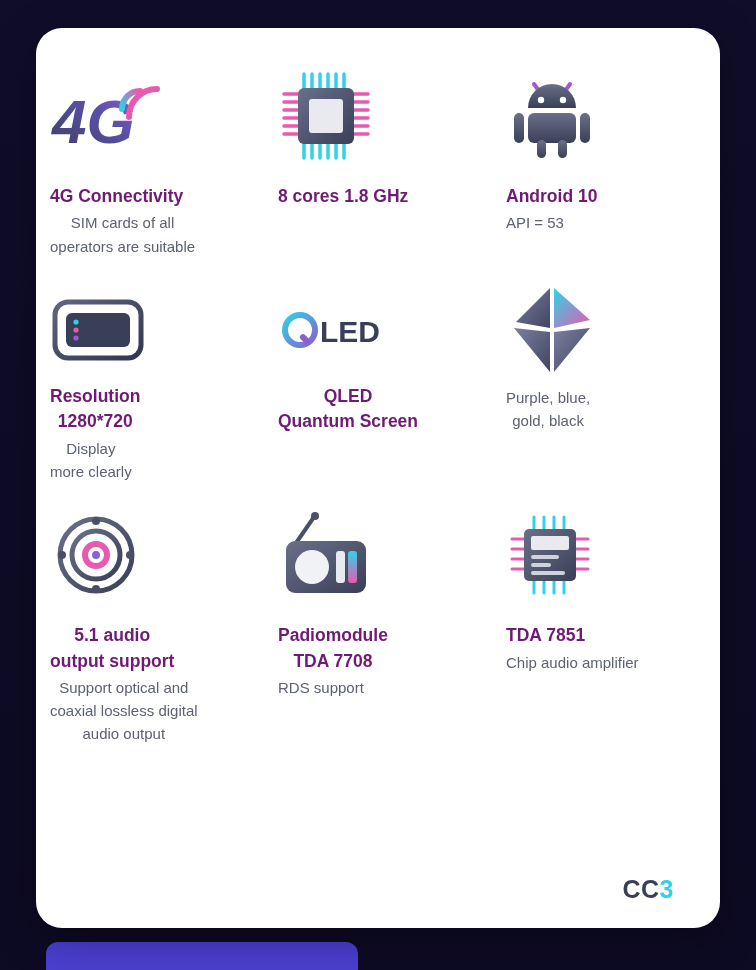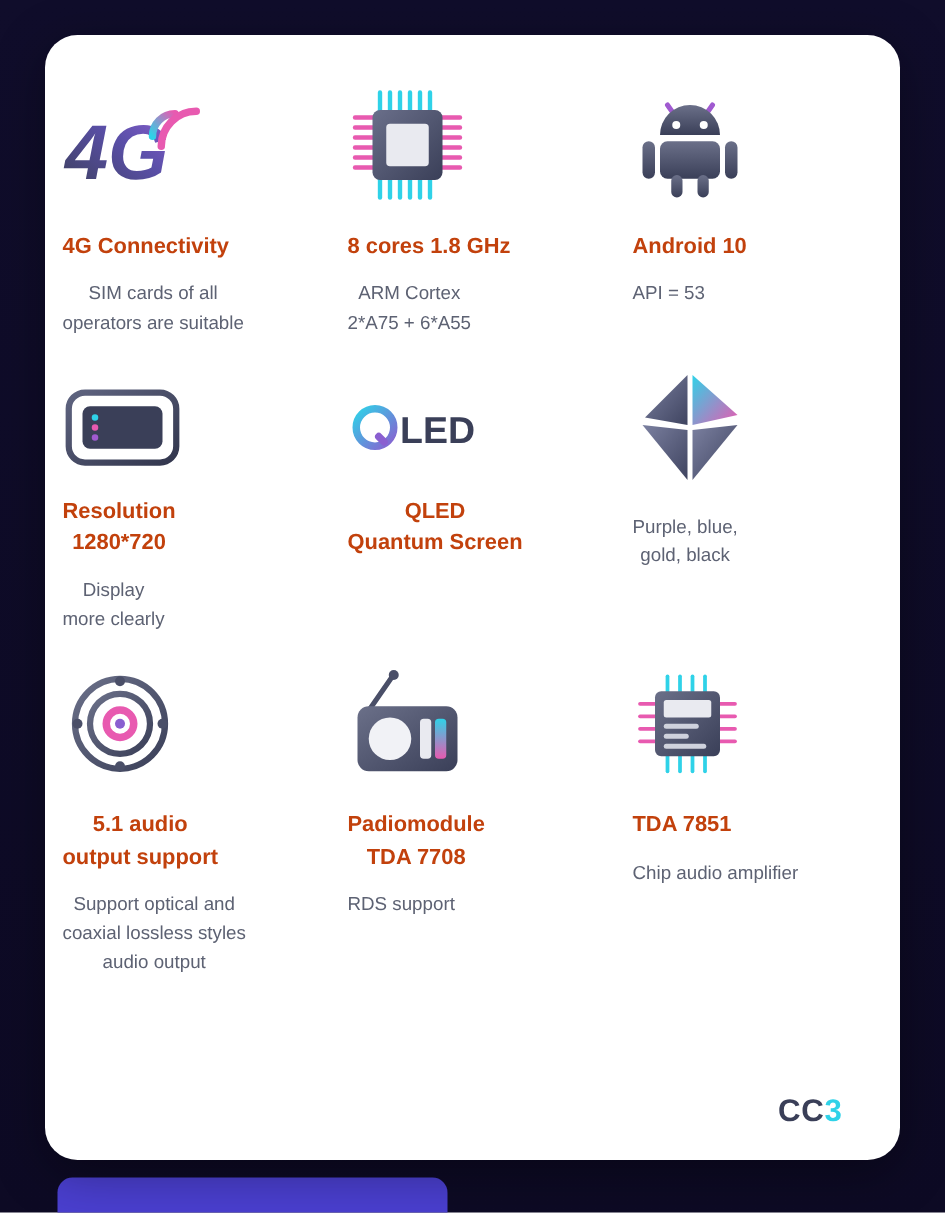--- a/index.html
+++ b/index.html
@@ -50,27 +50,27 @@
     height: 108px;
     display: flex;
     align-items: center;
     justify-content: center;
   }
 
   .feat-title {
     margin-top: 14px;
     font-size: 17.5px;
     font-weight: bold;
-    color: #c2410c;
+    color: #701a75;
     text-align: center;
     line-height: 1.45;
     white-space: pre-line;
   }
   .feat-sub {
-    margin-top: 14px;
+    margin-top: 2px;
     font-size: 15px;
     color: #5d6273;
     text-align: center;
     line-height: 1.55;
     white-space: pre-line;
     font-weight: 400;
   }
 
   .row-2 .feat-title { margin-top: 0; }
 
@@ -169,22 +169,20 @@
               <path d="M74 42 h16"></path>
               <path d="M74 50 h16"></path>
               <path d="M74 58 h16"></path>
               <path d="M74 66 h16"></path>
           </g>
           <rect x="20" y="20" width="56" height="56" rx="6" fill="url(#gchip)"></rect>
           <rect x="31" y="31" width="34" height="34" rx="3" fill="#e9eaf0"></rect>
         </svg>
       </div>
       <div class="feat-title">8 cores 1.8 GHz</div>
-      <div class="feat-sub">ARM Cortex
-2*A75 + 6*A55</div>
     </div>
 
     <div class="feature">
       <div class="icon-wrap">
         <svg width="92" height="92" viewBox="0 0 92 92">
           <defs>
             <linearGradient id="gand" x1="0" y1="0" x2="0" y2="1">
               <stop offset="0%" stop-color="#6b7089"></stop>
               <stop offset="100%" stop-color="#3a3f58"></stop>
             </linearGradient>
@@ -287,21 +285,21 @@
             <circle cx="46" cy="12" r="4"></circle>
             <circle cx="46" cy="80" r="4"></circle>
             <circle cx="12" cy="46" r="4"></circle>
             <circle cx="80" cy="46" r="4"></circle>
           </g>
         </svg>
       </div>
       <div class="feat-title">5.1 audio
 output support</div>
       <div class="feat-sub">Support optical and
-coaxial lossless styles
+coaxial lossless digital
 audio output</div>
     </div>
 
     <div class="feature">
       <div class="icon-wrap">
         <svg width="96" height="92" viewBox="0 0 96 92">
           <defs>
             <linearGradient id="grad1" x1="0" y1="0" x2="1" y2="1">
               <stop offset="0%" stop-color="#6b7089"></stop>
               <stop offset="100%" stop-color="#3a3f58"></stop>

